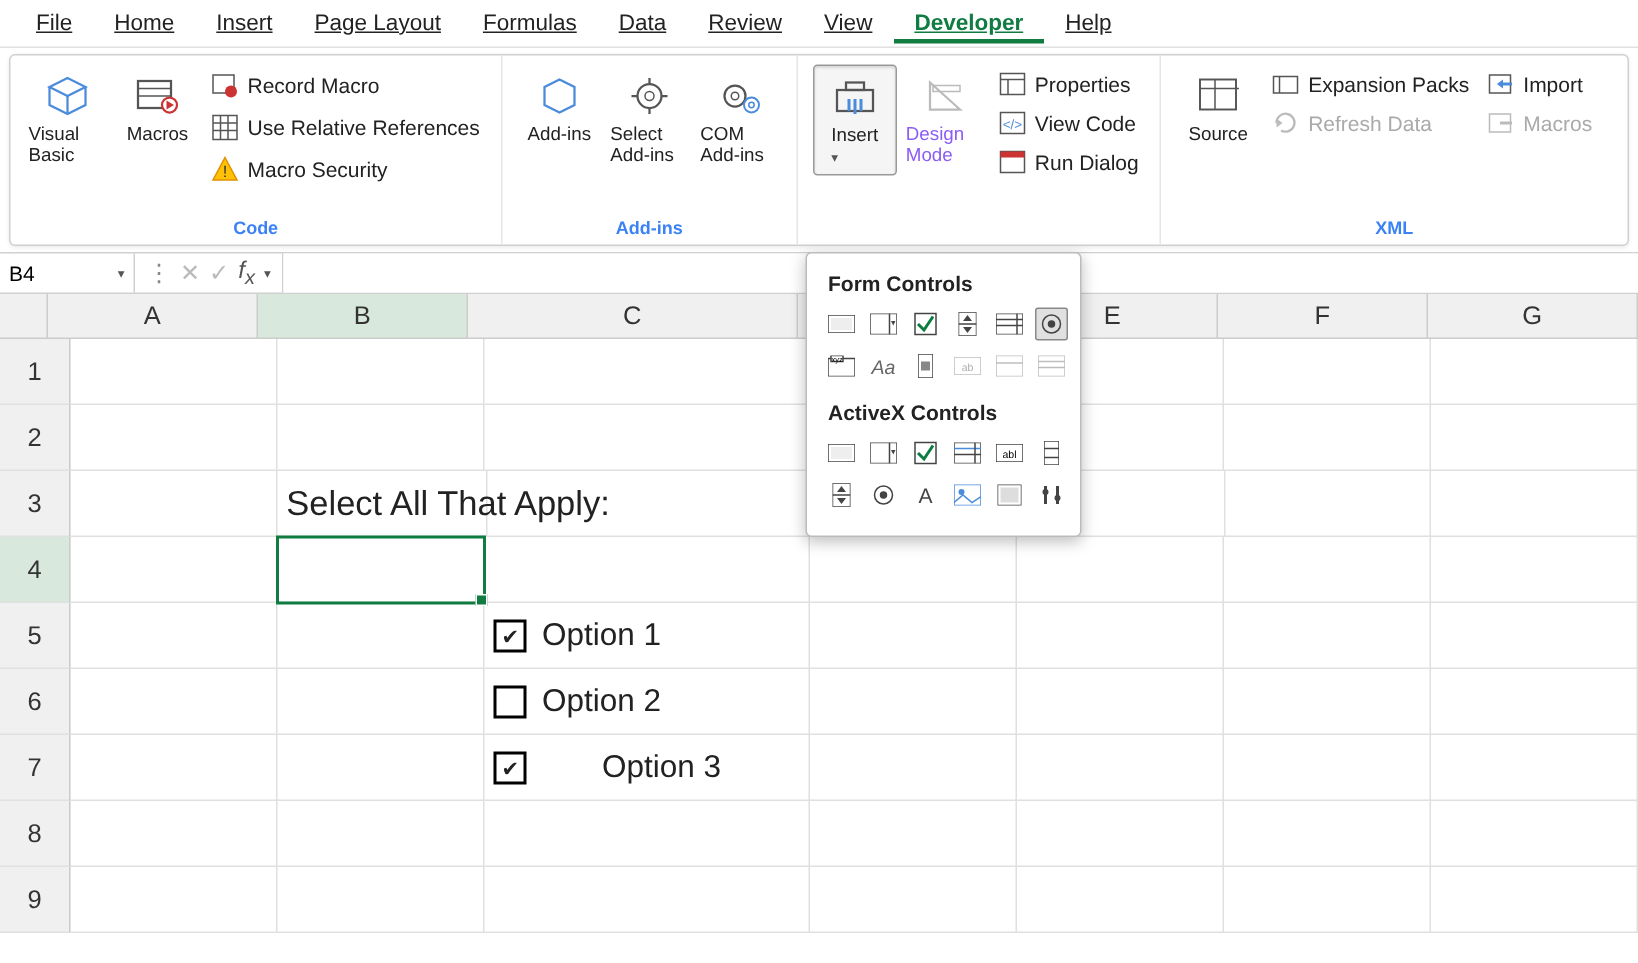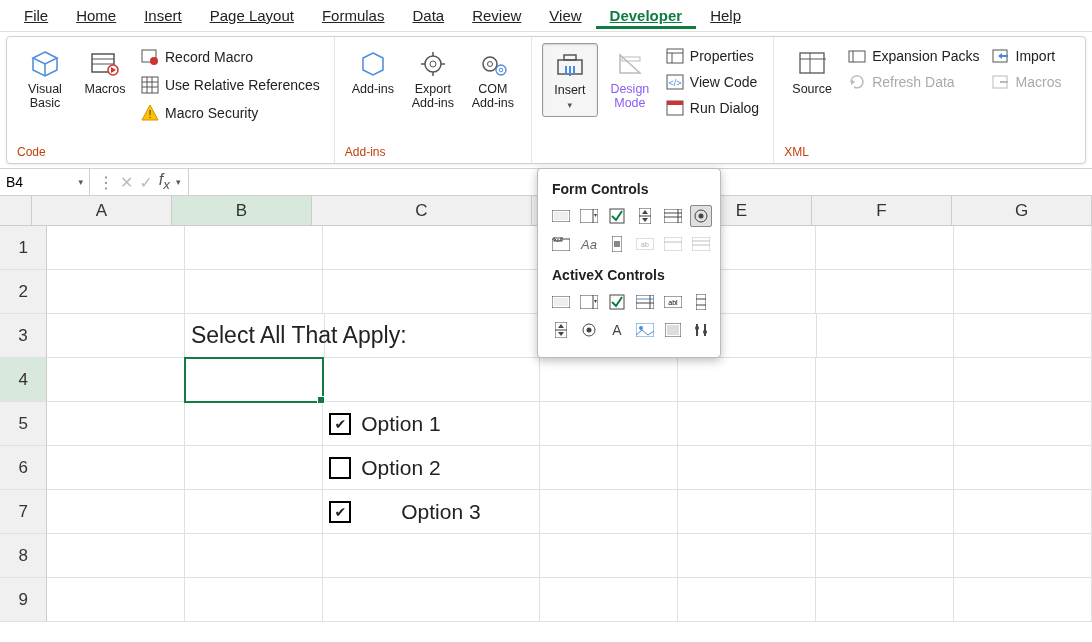--- a/index.html
+++ b/index.html
@@ -8,26 +8,26 @@
 
 .tabbar { display: flex; align-items: center; height: 32px; padding: 0 10px; border-bottom: 1px solid #e0e0e0; }
 .tab { padding: 4px 14px; font-size: 15px; color: #222; cursor: pointer; text-decoration: underline; }
 .tab.active { color: #107c41; font-weight: 600; border-bottom: 3px solid #107c41; padding-bottom: 2px; }
 
 
 .ribbon { display: flex; height: 128px; background: #fff; border: 1px solid #d0d0d0; border-radius: 4px; margin: 4px 6px 0 6px; box-shadow: 0 1px 3px rgba(0,0,0,0.08);}
 .rgroup { display: flex; flex-direction: column; justify-content: space-between; padding: 6px 10px 2px 10px; border-right: 1px solid #e6e6e6; }
 .rgroup:last-child { border-right: none; }
 .rgroup-body { display: flex; align-items: flex-start; gap: 4px; flex: 1; }
-.rgroup-label { text-align: left; font-size: 12px; color: #c2410c; padding: 2px 0; }
+.rgroup-label { text-align: center; font-size: 12px; color: #3b82f6; padding: 2px 0; font-weight: bold; }
 .bigbtn { display: flex; flex-direction: column; align-items: center; justify-content: flex-start; width: 56px; padding: 4px 2px; font-size: 12.5px; color: #222; cursor: pointer; border-radius: 3px; }
 .bigbtn.disabled { color: #8b5cf6; }
 .bigbtn.pressed { border: 1px solid #999; background: #f5f5f5; box-shadow: inset 0 1px 2px rgba(0,0,0,0.15);}
 .bigbtn .ic { height: 34px; display:flex; align-items:center; justify-content:center; margin-bottom:2px;}
-.bigbtn .lbl { text-align: center; line-height: 1.1; }
+.bigbtn .lbl { text-align: left; line-height: 1.1; }
 .smallbtn { display: flex; align-items: center; gap: 6px; font-size: 14px; color: #222; padding: 3px 4px; cursor: pointer; }
 .smallbtn.disabled { color: #aaa; }
 .stackcol { display: flex; flex-direction: column; gap: 4px; padding-top:2px;}
 .ic svg, .smallbtn svg { display: block; }
 
 
 .fbar { display: flex; align-items: center; height: 28px; border-top:1px solid #d0d0d0; border-bottom: 1px solid #d0d0d0; margin-top:4px;}
 .namebox { width: 90px; display:flex; align-items:center; justify-content:space-between; padding: 0 6px; border-right: 1px solid #d0d0d0; font-size:14px; height:100%; }
 .fbar-btns { display:flex; align-items:center; gap:6px; padding:0 8px; color:#888; height:100%; border-right:1px solid #d0d0d0;}
 .fbar-input { flex:1; height:100%; border:none; outline:none; padding:0 8px; font-size:14px;}
@@ -147,21 +147,21 @@
               <circle cx="14" cy="14" r="8" fill="none" stroke="#555" stroke-width="1.5"></circle>
               <circle cx="14" cy="14" r="3" fill="none" stroke="#555"></circle>
               <g stroke="#555" stroke-width="1.5">
                 <line x1="14" y1="2" x2="14" y2="6"></line>
                 <line x1="14" y1="22" x2="14" y2="26"></line>
                 <line x1="2" y1="14" x2="6" y2="14"></line>
                 <line x1="22" y1="14" x2="26" y2="14"></line>
               </g>
             </svg>
           </div>
-        <div class="lbl">Export Add-ins</div>
+        <div class="lbl">Select Add-ins</div>
       </div>
       <div class="bigbtn">
         <div class="ic">
             <svg width="30" height="28">
               <circle cx="12" cy="14" r="7" fill="none" stroke="#555" stroke-width="1.5"></circle>
               <circle cx="12" cy="14" r="2.5" fill="none" stroke="#555"></circle>
               <circle cx="23" cy="20" r="5" fill="none" stroke="#4a8bdb" stroke-width="1.3"></circle>
               <circle cx="23" cy="20" r="1.8" fill="none" stroke="#4a8bdb"></circle>
             </svg>
           </div>

